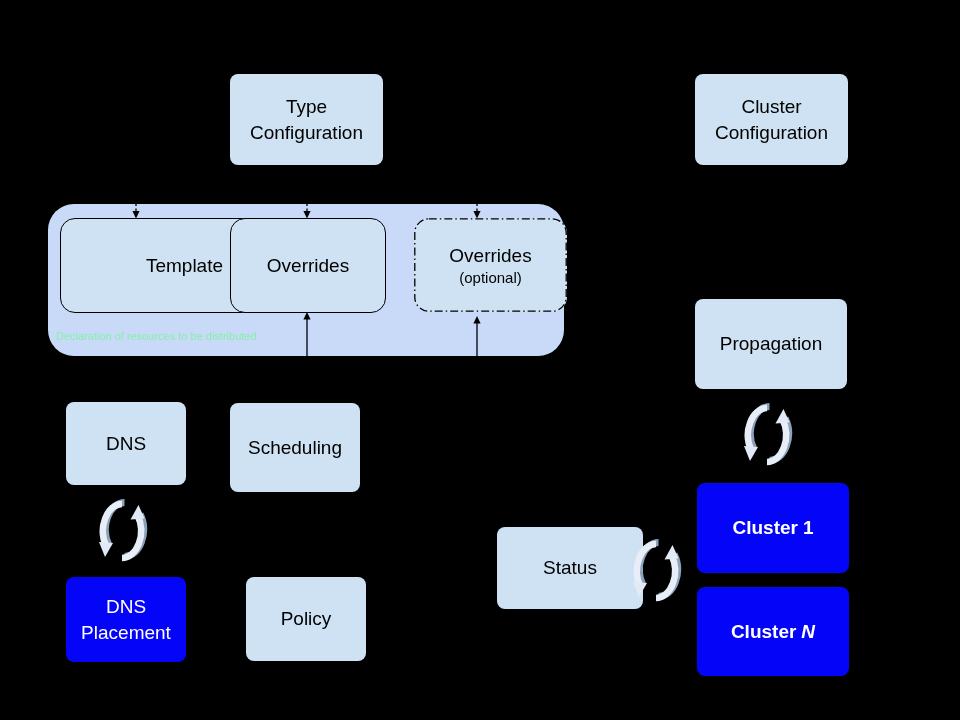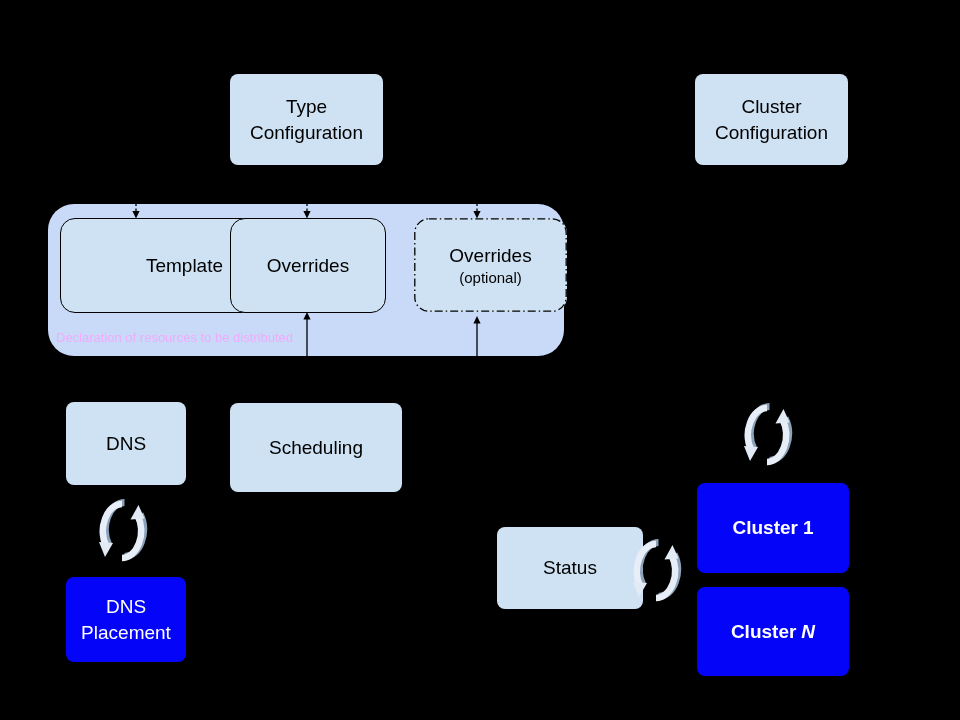--- a/index.html
+++ b/index.html
@@ -16,21 +16,21 @@
     background:#c9daf8;border-radius:26px;z-index:1;
   }
   .inner{background:#cfe2f3;border:1px solid #000;border-radius:15px;z-index:2;}
   .inner.no-border{border:none;}
   .blue{background:#0404f8;color:#fff;}
   .bold{font-weight:bold;}
   .row{display:flex;gap:5px;}
   .italic{font-style:italic;}
   .sublabel{font-size:15px;line-height:1.2;}
   .caption{
-    position:absolute;left:56px;top:330px;font-size:13px;line-height:1.2;color:#f0abfc;z-index:2;
+    position:absolute;left:56px;top:330px;font-size:11px;line-height:1.2;color:#86efac;z-index:2;
   }
   .connectors{position:absolute;left:0;top:0;z-index:3;pointer-events:none;}
   .sync{position:absolute;z-index:2;}
   .ov-border{position:absolute;left:0;top:0;}
 </style>
 </head>
 <body>
 
 <div class="stage">
 
@@ -78,34 +78,40 @@
     <span>Overrides</span>
     <span class="sublabel">(optional)</span>
   </div>
 
   <div class="caption">Declaration of resources to be distributed</div>
 
   <div class="box" style="left:66px;top:402px;width:120px;height:83px;">
     <span>DNS</span>
   </div>
 
-  <div class="box" style="left:230px;top:403px;width:172px;height:89px;">
+  <div class="box" style="left:230px;top:403px;width:130px;height:89px;">
     <span>Scheduling</span>
   </div>
 
   <svg class="sync" style="left:96px;top:495px;" width="52" height="72" viewBox="0 0 52 72">
     <use href="#syncSym"></use>
   </svg>
 
   <div class="box blue" style="left:66px;top:577px;width:120px;height:85px;">
     <span>DNS</span>
     <span>Placement</span>
   </div>
 
+  <div class="box" style="left:246px;top:577px;width:120px;height:84px;">
+    <span>Policy</span>
+  </div>
 
+  <div class="box" style="left:695px;top:299px;width:152px;height:90px;">
+    <span>Propagation</span>
+  </div>
 
   <svg class="sync" style="left:741px;top:399px;" width="52" height="72" viewBox="0 0 52 72">
     <use href="#syncSym"></use>
   </svg>
 
   <div class="box blue bold" style="left:697px;top:483px;width:152px;height:90px;">
     <span class="row">
         <span>Cluster</span>
         <span>1</span>
       </span>

